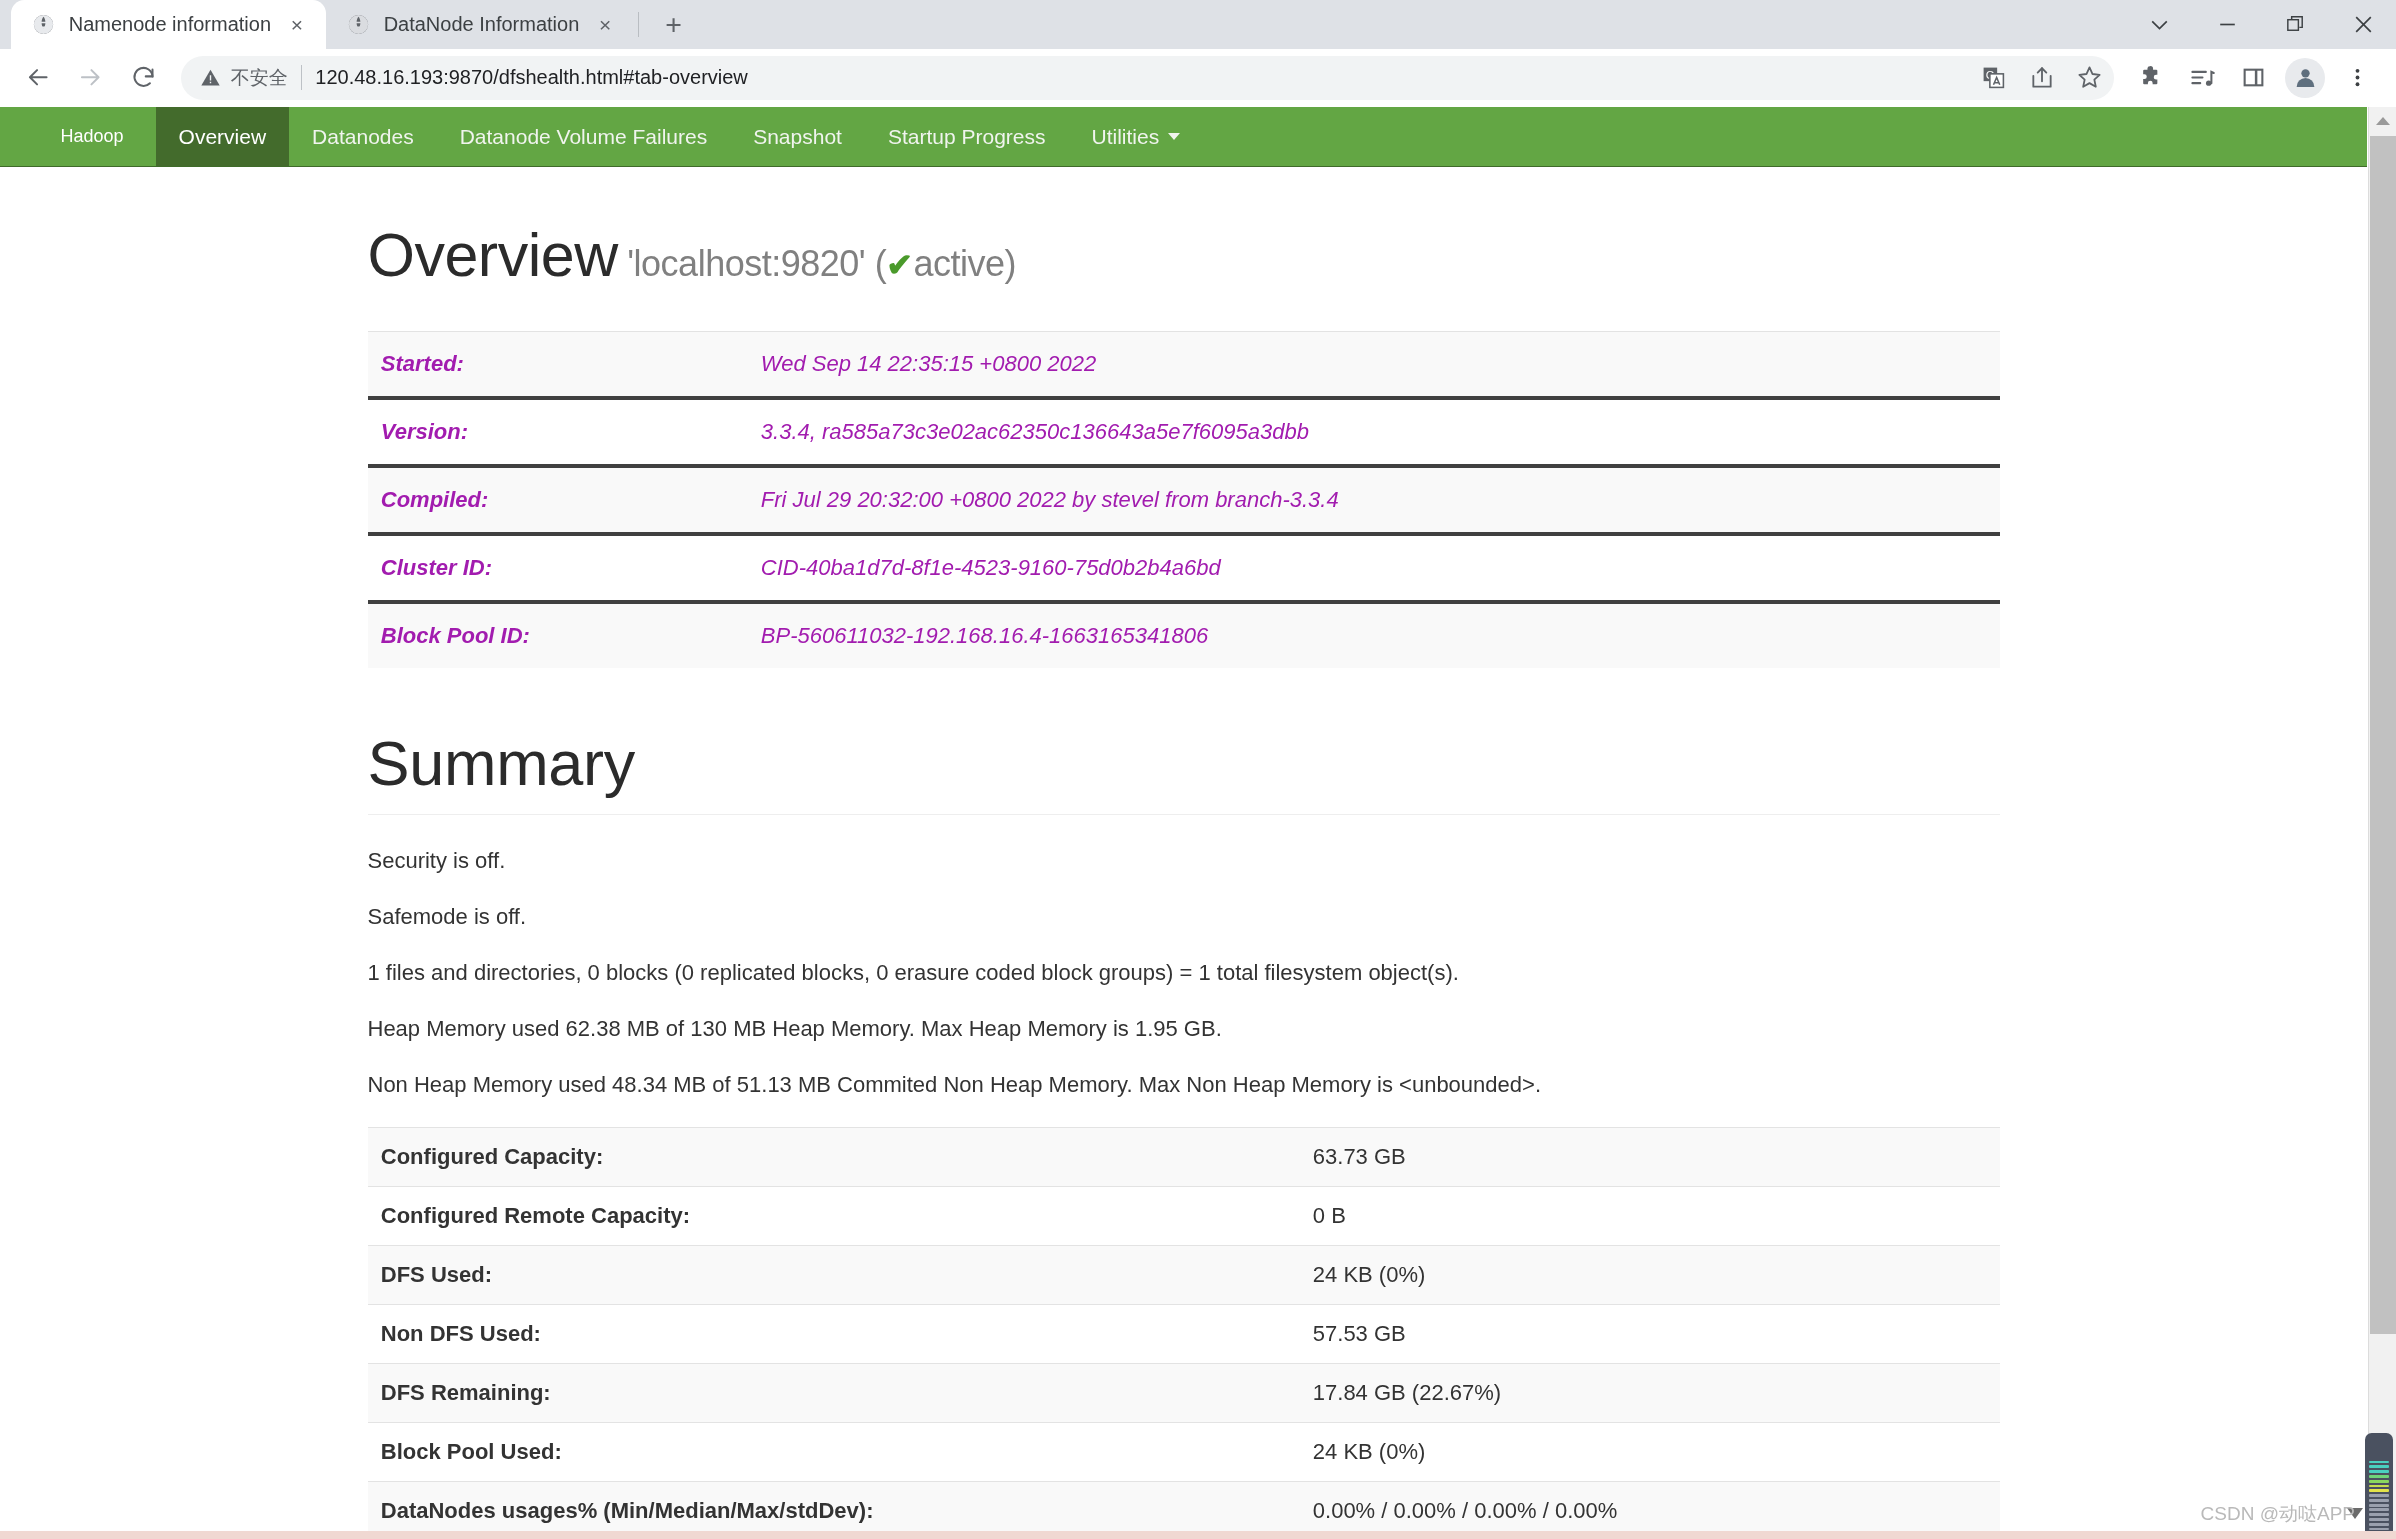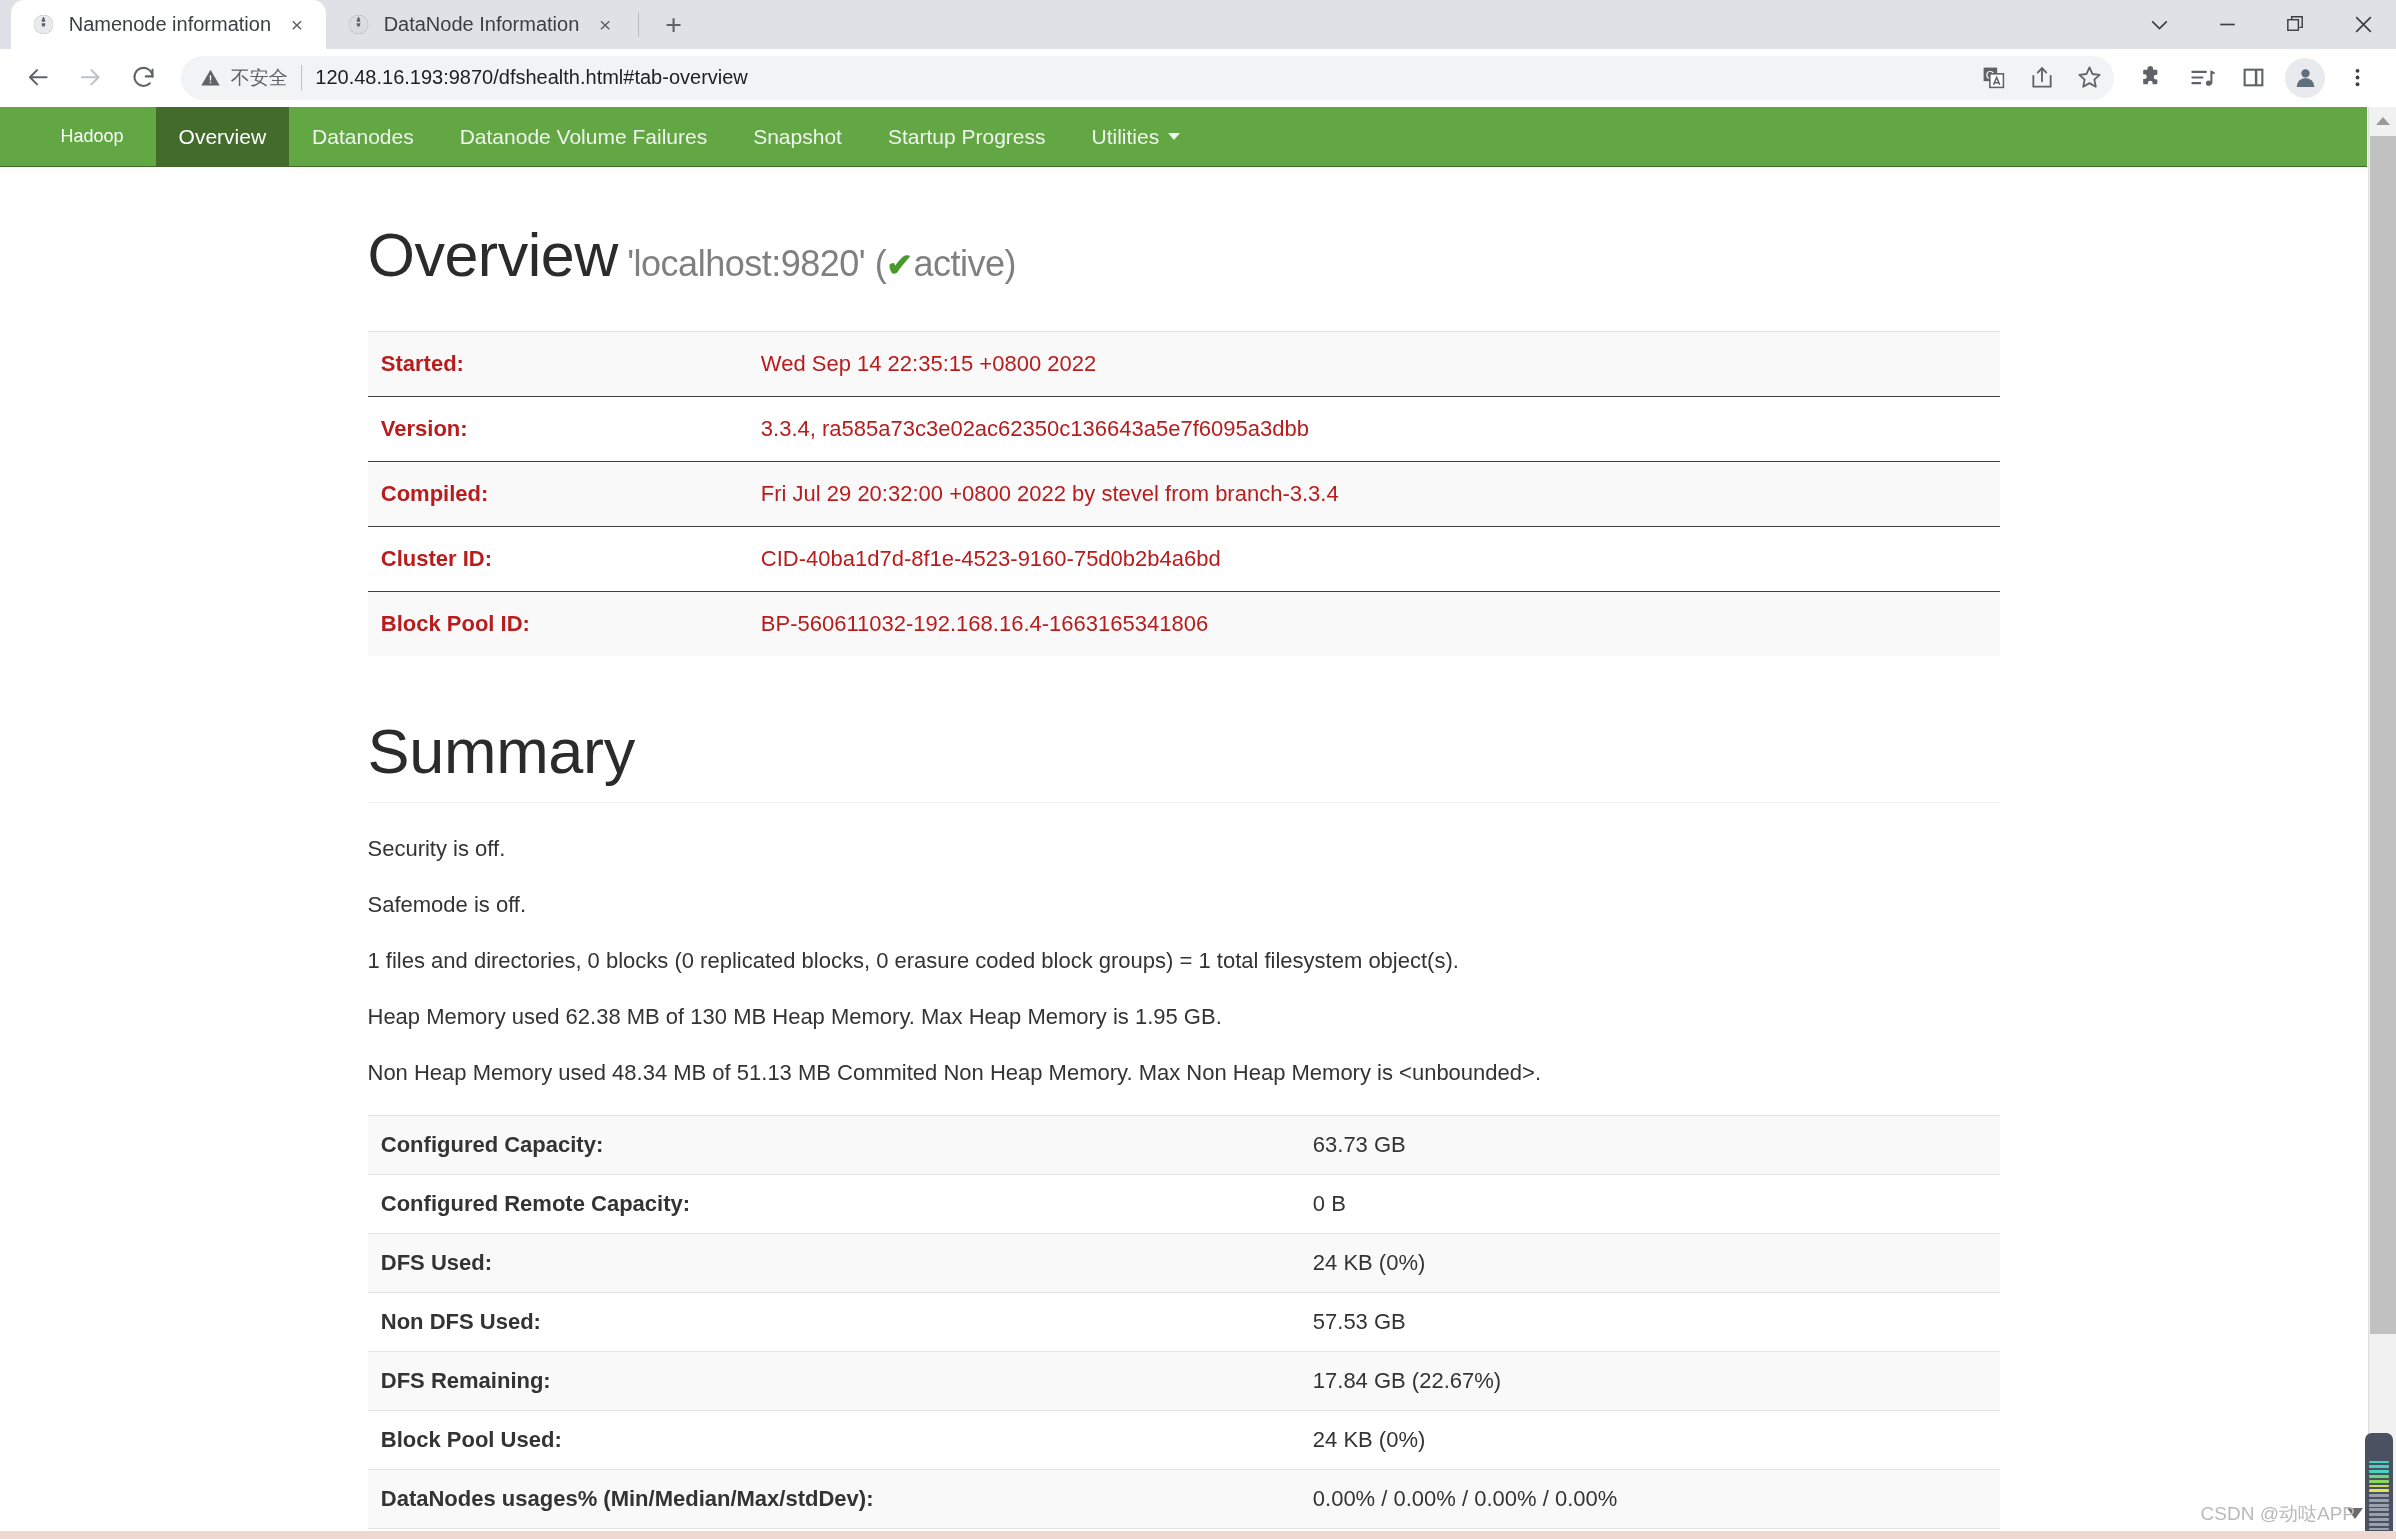--- a/index.html
+++ b/index.html
@@ -184,27 +184,28 @@
     font-size: 32px;
     margin-right: 1px;
   }
 
   table.ovtable {
     width: 1632px;
     border-collapse: collapse;
     margin-top: 42px;
     font-size: 22px;
   }
-  table.ovtable tr { border-top: 1px solid #404040; }
+  table.ovtable tr { border-top: 4px solid #404040; }
   table.ovtable tr:first-child { border-top: 1px solid #e3e3e3; }
   table.ovtable td {
     padding: 16px 15px 16px 13.3px;
-    color:#b91c1c;
+    color:#a21caf;
     vertical-align: middle;
     line-height: 1.45;
+    font-style: italic;
   }
   table.ovtable td.k { width: 380px; font-weight: 700; white-space:nowrap; }
   table.ovtable tr:nth-child(odd) { background:#f9f9f9; }
   table.ovtable tr:nth-child(even) { background:#ffffff; }
 
   h2.section {
     font-size: 63px;
     font-weight: 400;
     color:#2b2b2b;
     margin-top: 59px;

